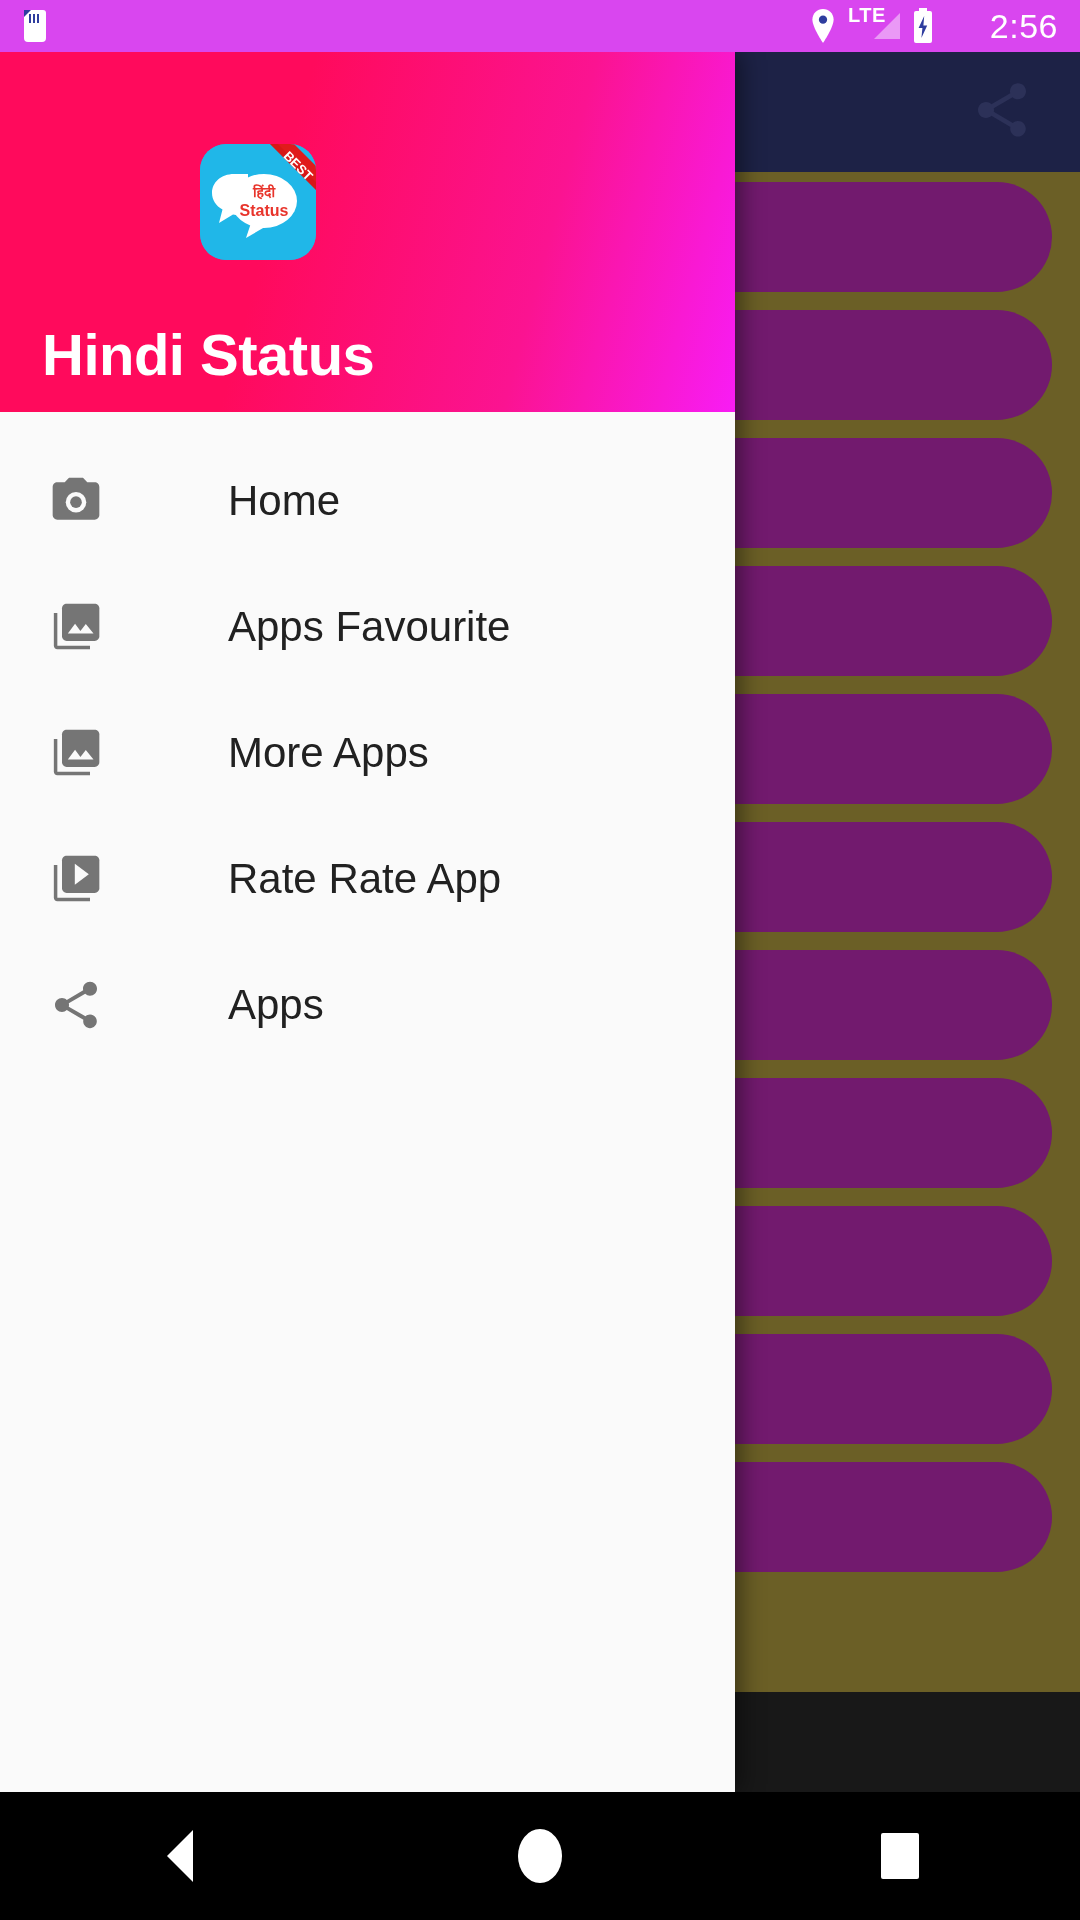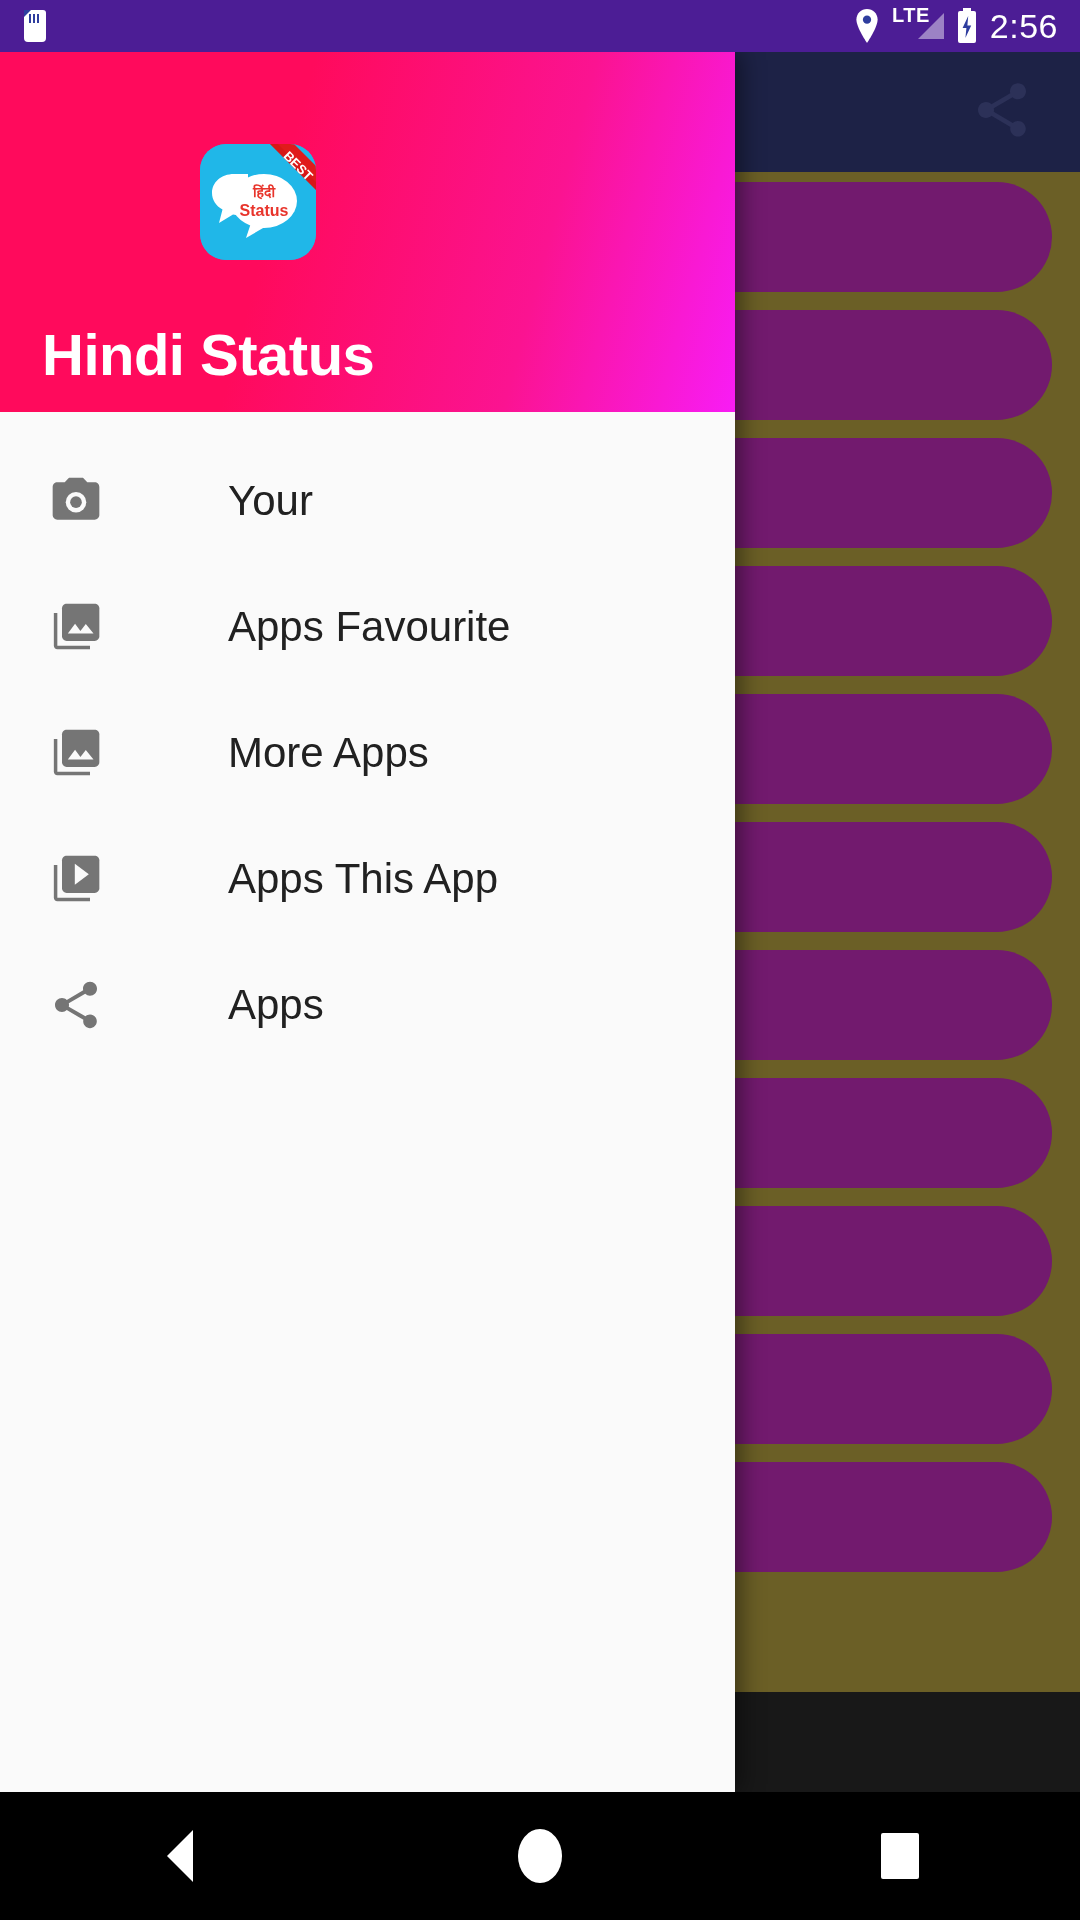--- a/index.html
+++ b/index.html
@@ -20,21 +20,21 @@
     height: 1920px;
     overflow: hidden;
     background: #000;
   }
 
   
   #status-bar {
     position: absolute;
     left: 0; top: 0;
     width: 1080px; height: 52px;
-    background: #4c1d95;
+    background: #d946ef;
     display: flex;
     align-items: center;
     z-index: 60;
     text-align: right;
   }
   #status-left {
     display: flex;
     align-items: center;
     padding-left: 24px;
   }
@@ -89,20 +89,21 @@
     border-bottom: 26px solid #ffffff;
     opacity: .45;
     margin-left: -12px;
   }
   #clock {
     color: #ffffff;
     font-size: 34px;
     font-weight: 400;
     line-height: 1;
     letter-spacing: 0.5px;
+    margin-left: 44px;
   }
 
   
   #activity {
     position: absolute;
     left: 0; top: 52px;
     width: 1080px; height: 1740px;
     background: #6b5f26;
     overflow: hidden;
     z-index: 5;
@@ -402,21 +403,21 @@
     <div id="drawer-menu">
 
       <div class="menu-item">
         <span class="menu-icon">
           <svg width="56" height="56" viewBox="0 0 24 24">
             <path d="M9 2 L7.17 4 H4 C2.9 4 2 4.9 2 6 v12 c0 1.1.9 2 2 2 h16 c1.1 0 2-.9 2-2 V6 c0-1.1-.9-2-2-2 h-3.17 L15 2 H9 z" fill="#757575"></path>
             <circle cx="12" cy="12.5" r="4.4" fill="#fafafa"></circle>
             <circle cx="12" cy="12.5" r="2.5" fill="#757575"></circle>
           </svg>
         </span>
-        <span class="menu-label">Your</span>
+        <span class="menu-label">Home</span>
       </div>
 
       <div class="menu-item">
         <span class="menu-icon">
           <svg width="56" height="56" viewBox="0 0 24 24">
             <path d="M4 6 H2.5 v14 c0 .83.67 1.5 1.5 1.5 h14 V20 H4 V6 z" fill="#757575"></path>
             <path d="M20 2 H8 C6.9 2 6 2.9 6 4 v12 c0 1.1.9 2 2 2 h12 c1.1 0 2-.9 2-2 V4 c0-1.1-.9-2-2-2 z" fill="#757575"></path>
             <path d="M8.5 14.8 L11.6 10.6 L13.9 13.7 L16.2 10.7 L19.5 14.8 Z" fill="#fafafa"></path>
           </svg>
         </span>
@@ -435,21 +436,21 @@
       </div>
 
       <div class="menu-item">
         <span class="menu-icon">
           <svg width="56" height="56" viewBox="0 0 24 24">
             <path d="M4 6 H2.5 v14 c0 .83.67 1.5 1.5 1.5 h14 V20 H4 V6 z" fill="#757575"></path>
             <path d="M20 2 H8 C6.9 2 6 2.9 6 4 v12 c0 1.1.9 2 2 2 h12 c1.1 0 2-.9 2-2 V4 c0-1.1-.9-2-2-2 z" fill="#757575"></path>
             <path d="M11.5 5.5 L17.5 10 L11.5 14.5 Z" fill="#fafafa"></path>
           </svg>
         </span>
-        <span class="menu-label">Apps This App</span>
+        <span class="menu-label">Rate Rate App</span>
       </div>
 
       <div class="menu-item">
         <span class="menu-icon">
           <svg width="56" height="56" viewBox="0 0 24 24">
             <path d="M18 16.08c-.76 0-1.44.3-1.96.77L8.91 12.7c.05-.23.09-.46.09-.7s-.04-.47-.09-.7l7.05-4.11c.54.5 1.25.81 2.04.81 1.66 0 3-1.34 3-3s-1.34-3-3-3-3 1.34-3 3c0 .24.04.47.09.7L8.04 9.81C7.5 9.31 6.79 9 6 9c-1.66 0-3 1.34-3 3s1.34 3 3 3c.79 0 1.5-.31 2.04-.81l7.12 4.16c-.05.21-.08.43-.08.65 0 1.61 1.31 2.92 2.92 2.92s2.92-1.31 2.92-2.92-1.31-2.92-2.92-2.92z" fill="#757575"></path>
           </svg>
         </span>
         <span class="menu-label">Apps</span>
       </div>

